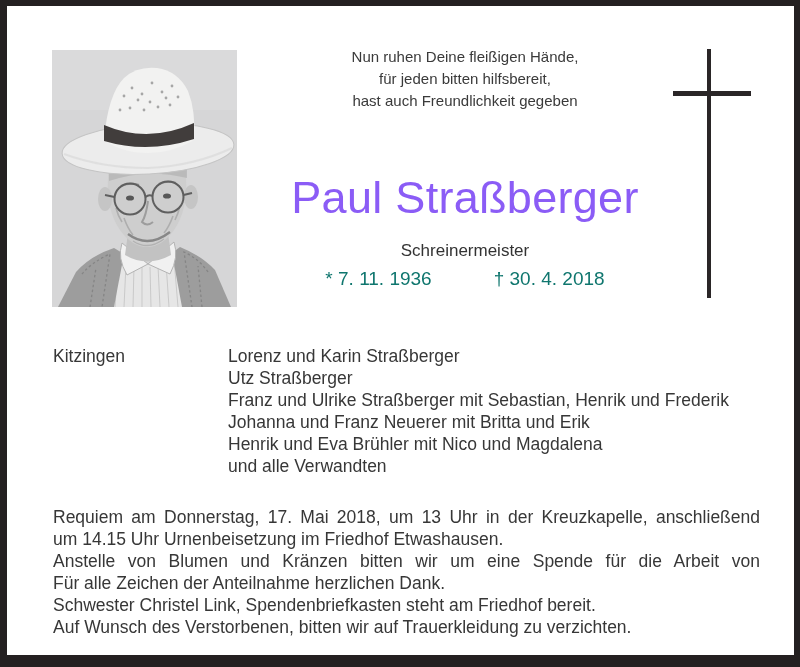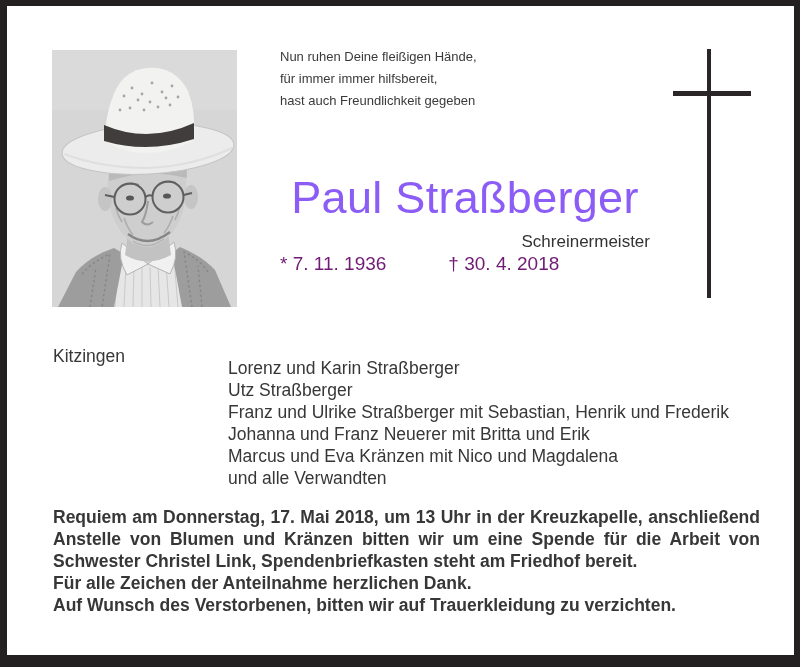--- a/index.html
+++ b/index.html
@@ -12,37 +12,37 @@
     background:#ffffff;
     font-family:"Liberation Sans", sans-serif;
     color:#383838;
     overflow:hidden;
   }
   
   .photo{position:absolute;left:45px;top:44px;width:185px;height:257px;}
   
   .verse{
     position:absolute;left:273px;top:40px;width:370px;
-    text-align:left;font-size:13px;line-height:22px;color:#3a3a3a;
+    text-align:center;font-size:15px;line-height:22px;color:#3a3a3a;
   }
   
   .cross{position:absolute;left:0;top:0;}
   .cross-v{position:absolute;left:700px;top:43px;width:4px;height:249px;background:#2a2627;}
   .cross-h{position:absolute;left:666px;top:85px;width:78px;height:5px;background:#2a2627;}
   
   .nameblock{position:absolute;left:273px;top:168px;width:370px;text-align:center;}
   .name{font-size:45px;line-height:48px;color:#8b5cf6;letter-spacing:.3px;white-space:nowrap;}
-  .profession{margin-top:10px;font-size:17px;line-height:20px;color:#333333;text-align:right;}
-  .dates{font-size:19px;line-height:24px;display:flex;justify-content:flex-start;gap:62px;color:#701a75;white-space:nowrap;}
+  .profession{margin-top:19px;font-size:17px;line-height:20px;color:#333333;}
+  .dates{margin-top:6px;font-size:19px;line-height:24px;display:flex;justify-content:center;gap:62px;color:#0f766e;white-space:nowrap;}
   
   .family{position:absolute;left:46px;top:339px;width:710px;font-size:17.5px;line-height:22px;color:#373737;}
   .location{position:absolute;left:0;top:0;}
-  .names{position:absolute;left:175px;top:12px;width:535px;}
+  .names{position:absolute;left:175px;top:0;width:535px;}
   
-  .notice{position:absolute;left:46px;top:500px;width:707px;font-size:17.5px;line-height:22px;color:#373737;font-weight:bold;}
+  .notice{position:absolute;left:46px;top:500px;width:707px;font-size:17.5px;line-height:22px;color:#373737;}
   .nline{text-align:left;}
   .nline.justify{text-align:justify;text-align-last:justify;}
 </style>
 </head>
 <body>
 
 <div class="page">
 
   <div class="photo">
     <svg viewBox="0 0 185 257" width="185" height="257">
@@ -127,21 +127,21 @@
           <circle cx="98" cy="52" r="1.4"></circle>
           <circle cx="126" cy="47" r="1.4"></circle>
       </g>
 
       <path d="M12 104 Q50 118 96 118 Q142 116 180 98" stroke="#dcdcdc" stroke-width="2" fill="none" opacity="0.8"></path>
     </svg>
   </div>
 
   <div class="verse">
     <div>Nun ruhen Deine fleißigen Hände,</div>
-    <div>für immer immer hilfsbereit,</div>
+    <div>für jeden bitten hilfsbereit,</div>
     <div>hast auch Freundlichkeit gegeben</div>
   </div>
 
   <div class="cross">
     <div class="cross-v"></div>
     <div class="cross-h"></div>
   </div>
 
   <div class="nameblock">
     <div class="name">Paul Straßberger</div>
@@ -152,26 +152,27 @@
     </div>
   </div>
 
   <div class="family">
     <div class="location">Kitzingen</div>
     <div class="names">
       <div>Lorenz und Karin Straßberger</div>
       <div>Utz Straßberger</div>
       <div>Franz und Ulrike Straßberger mit Sebastian, Henrik und Frederik</div>
       <div>Johanna und Franz Neuerer mit Britta und Erik</div>
-      <div>Marcus und Eva Kränzen mit Nico und Magdalena</div>
+      <div>Henrik und Eva Brühler mit Nico und Magdalena</div>
       <div>und alle Verwandten</div>
     </div>
   </div>
 
   <div class="notice">
     <div class="nline justify">Requiem am Donnerstag, 17. Mai 2018, um 13 Uhr in der Kreuzkapelle, anschließend</div>
+    <div class="nline">um 14.15 Uhr Urnenbeisetzung im Friedhof Etwashausen.</div>
     <div class="nline justify">Anstelle von Blumen und Kränzen bitten wir um eine Spende für die Arbeit von</div>
+    <div class="nline">Für alle Zeichen der Anteilnahme herzlichen Dank.</div>
     <div class="nline">Schwester Christel Link, Spendenbriefkasten steht am Friedhof bereit.</div>
-    <div class="nline">Für alle Zeichen der Anteilnahme herzlichen Dank.</div>
     <div class="nline">Auf Wunsch des Verstorbenen, bitten wir auf Trauerkleidung zu verzichten.</div>
   </div>
 
 </div>
 
 </body></html>

